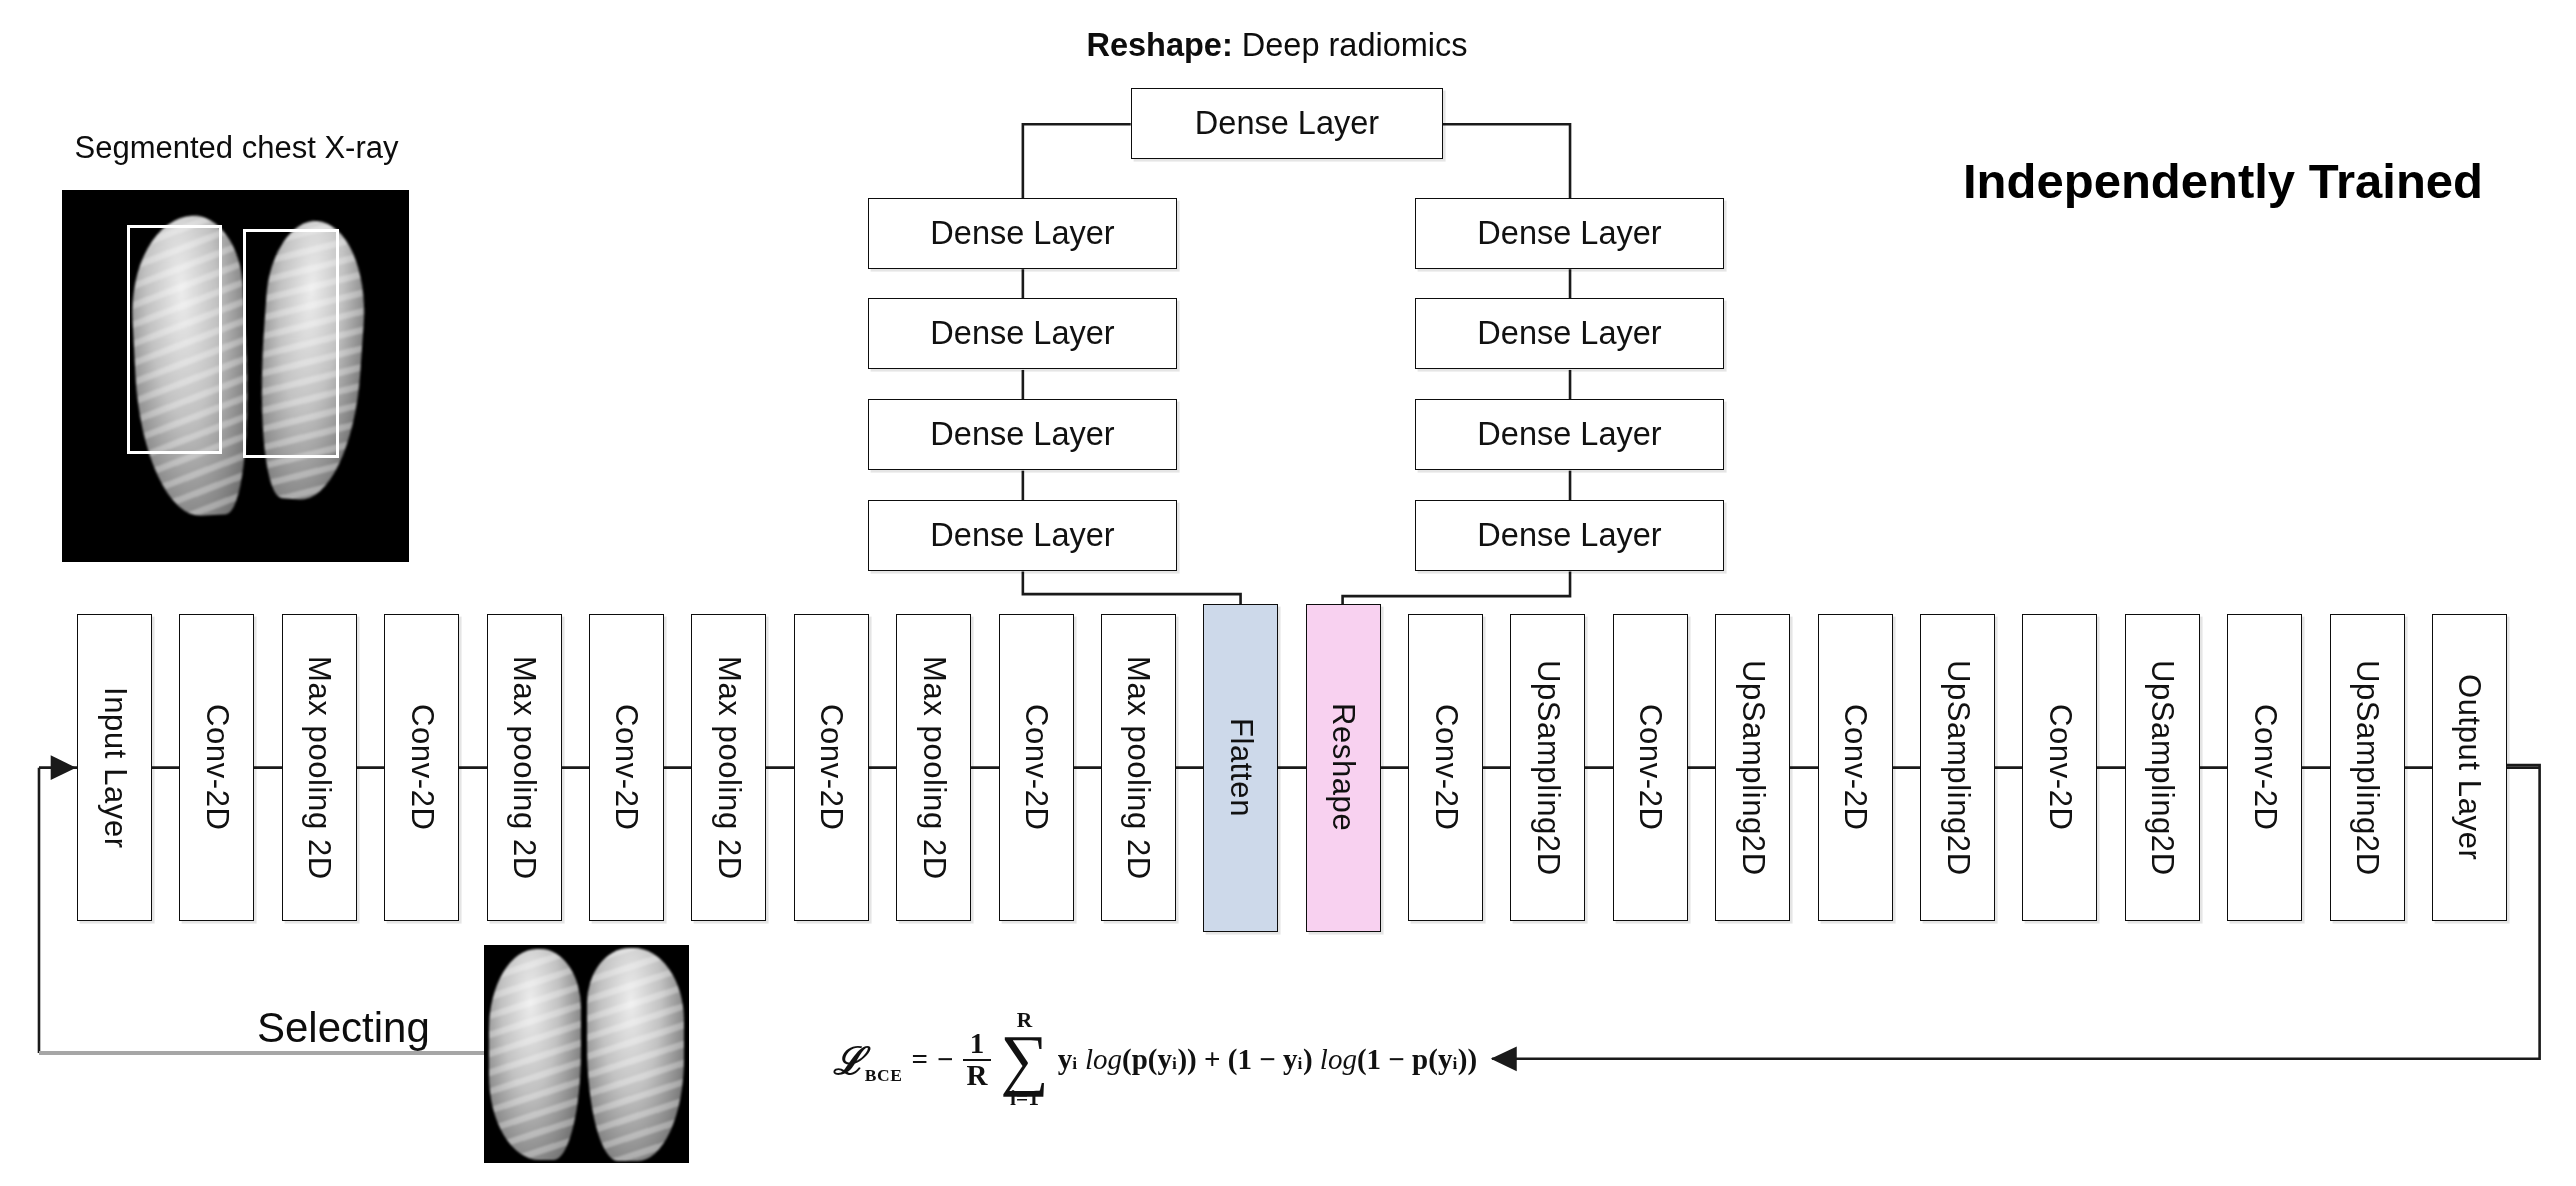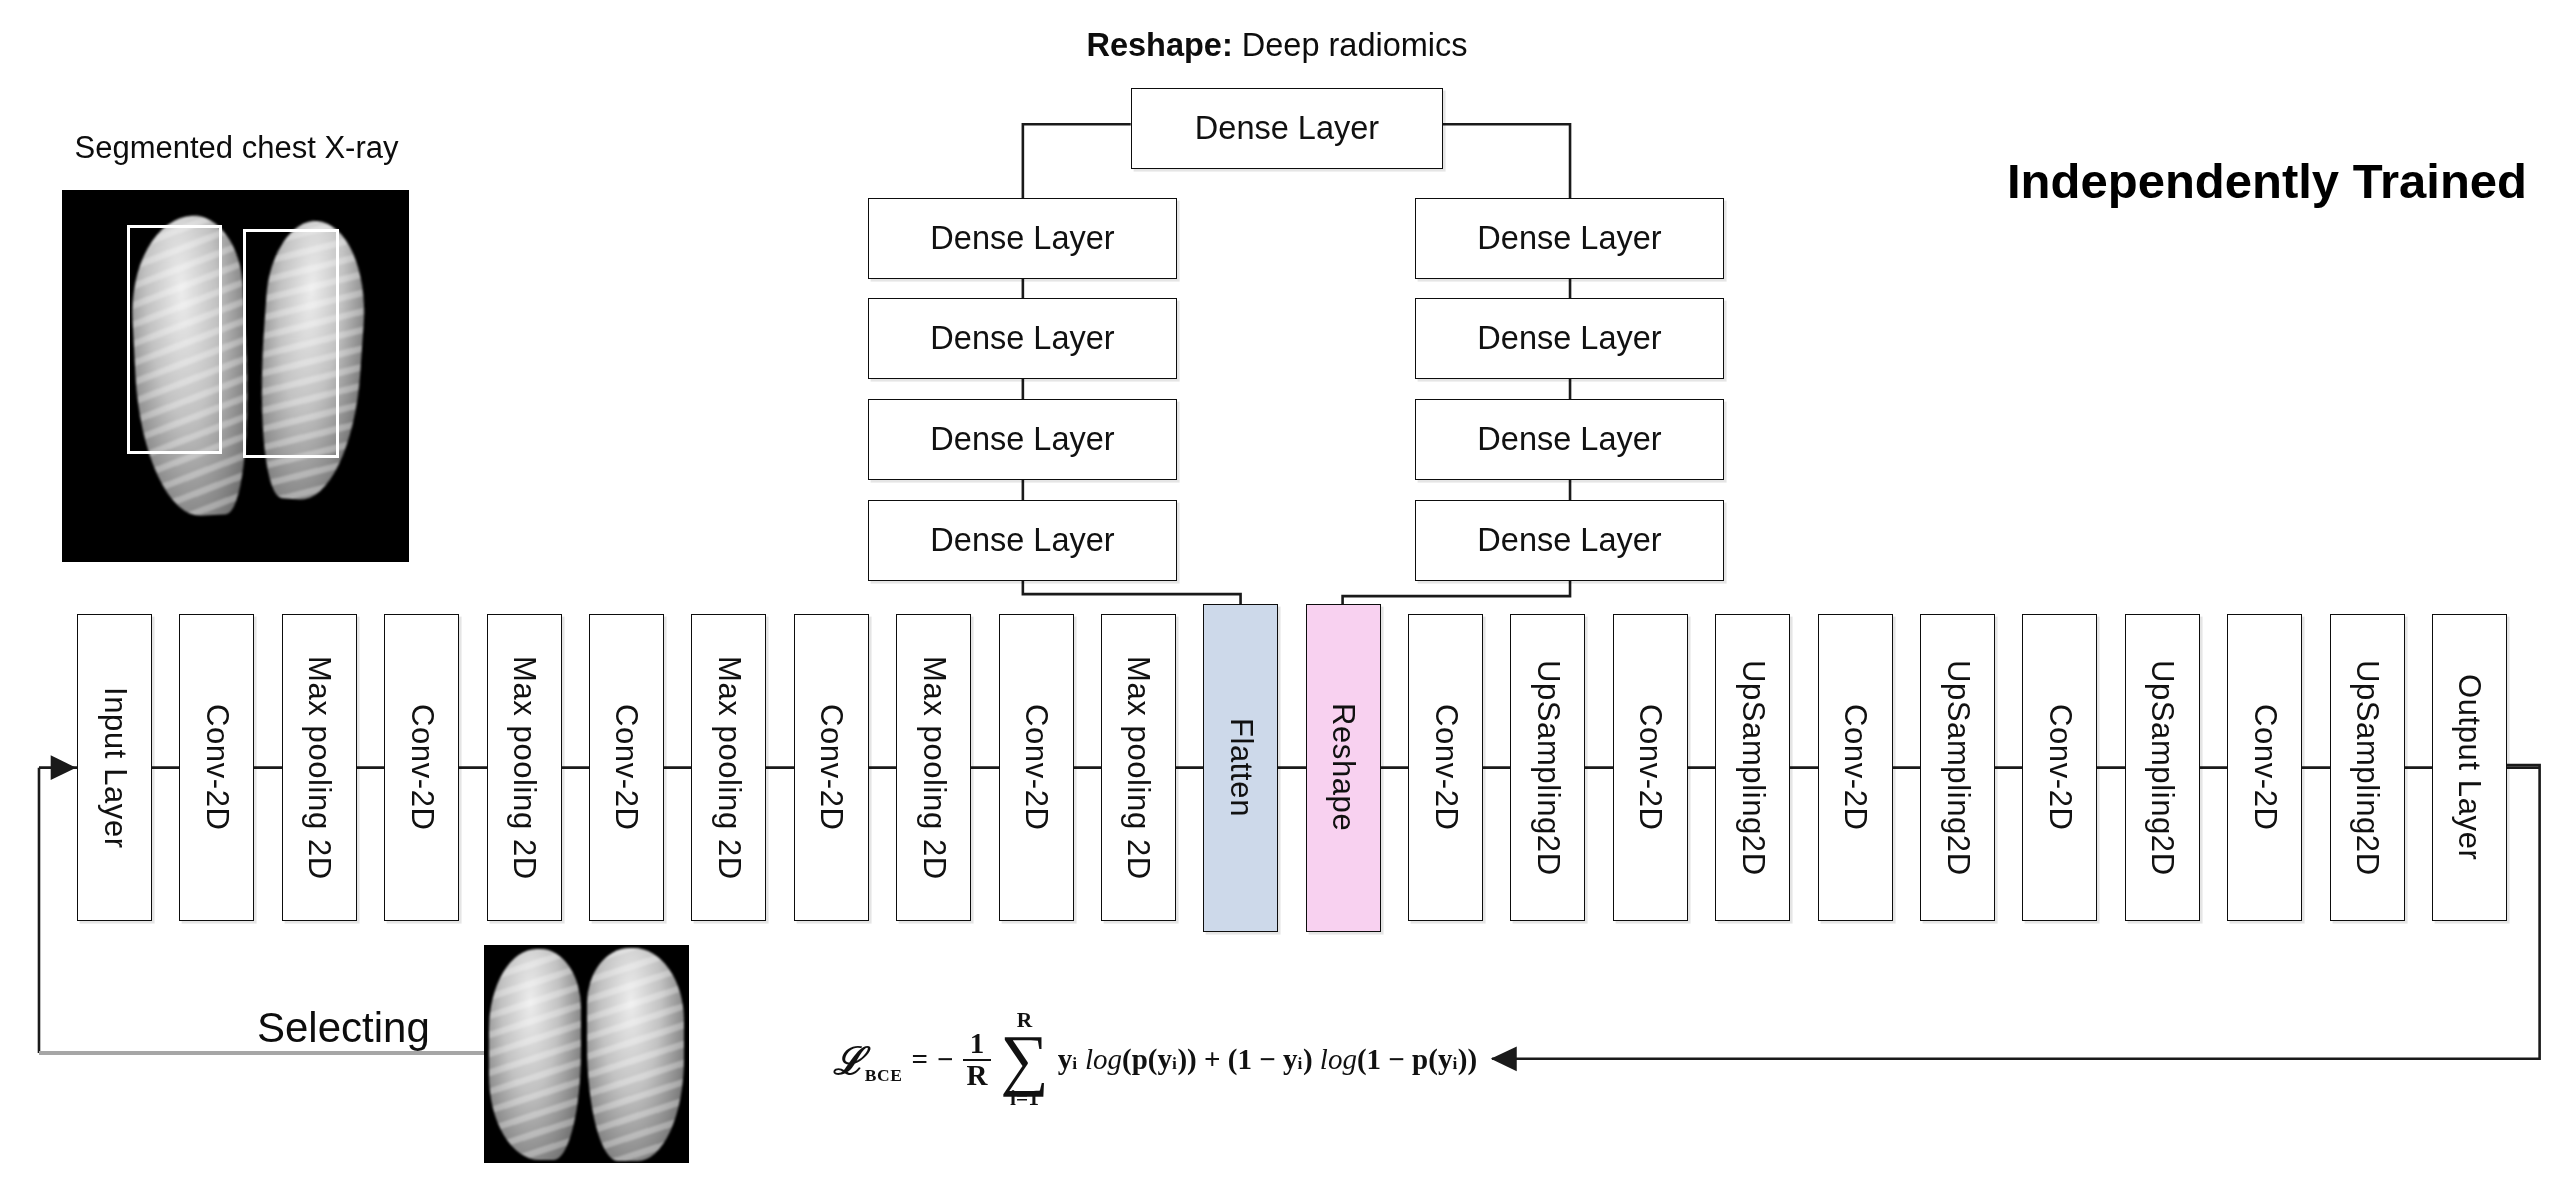--- a/index.html
+++ b/index.html
@@ -23,35 +23,35 @@
   .pbox span{
     writing-mode:vertical-rl;text-orientation:mixed;
     font-size:31px;letter-spacing:0.6px;white-space:nowrap;color:#111;
   }
   .pbox.flatten{background:#cdd9ea;margin-top:-10.4px;height:328px;}
   .pbox.reshape{background:#f8d1f0;margin-top:-10.4px;height:328px;}
 
   
   .dense{
     position:absolute;background:#fff;border:1.9px solid #0d0d0d;box-sizing:border-box;
-    width:309px;height:81px;display:flex;align-items:center;justify-content:center;
+    width:309px;height:71px;display:flex;align-items:center;justify-content:center;
     font-size:32.5px;color:#111;z-index:2;box-shadow:2.6px 2.6px 0 rgba(0,0,0,0.10);
   }
   #dense-root{left:1131px;top:88px;width:312px;}
   .dl{left:868px;} .dr{left:1415px;}
   .row0{top:198px;} .row1{top:298px;} .row2{top:399px;} .row3{top:500px;}
 
   
   #output-header{
     position:absolute;left:1001px;top:27px;width:552px;text-align:center;
     font-size:32.5px;z-index:3;
   }
   #output-header b{font-weight:bold;}
   #model-title{
-    position:absolute;left:1968px;top:143px;width:598px;text-align:center;
+    position:absolute;left:1924px;top:143px;width:598px;text-align:center;
     font-size:49px;font-weight:bold;line-height:77px;z-index:3;color:#000;
   }
   #segmented-label{
     position:absolute;left:45px;top:130px;width:383px;text-align:center;
     font-size:31px;z-index:3;
   }
   #selecting-label{
     position:absolute;left:257px;top:997px;width:247px;text-align:left;
     font-size:42px;line-height:62px;z-index:3;
   }

